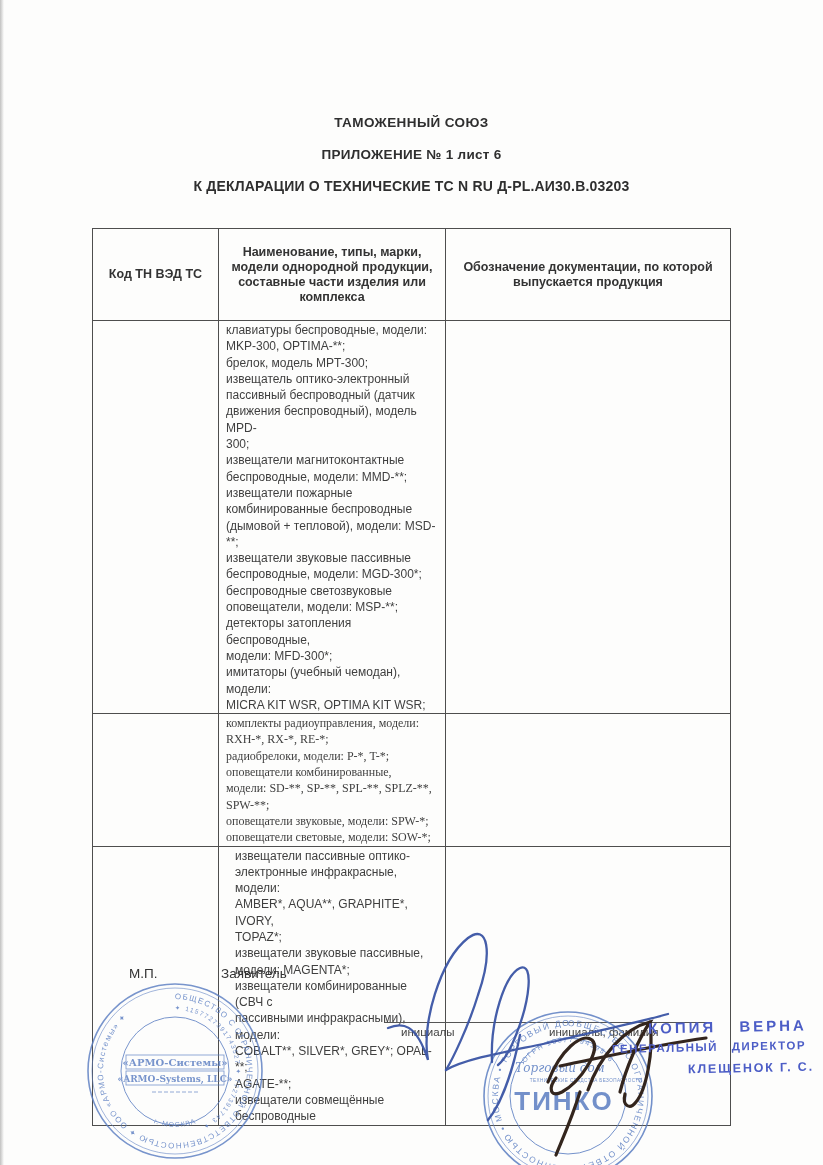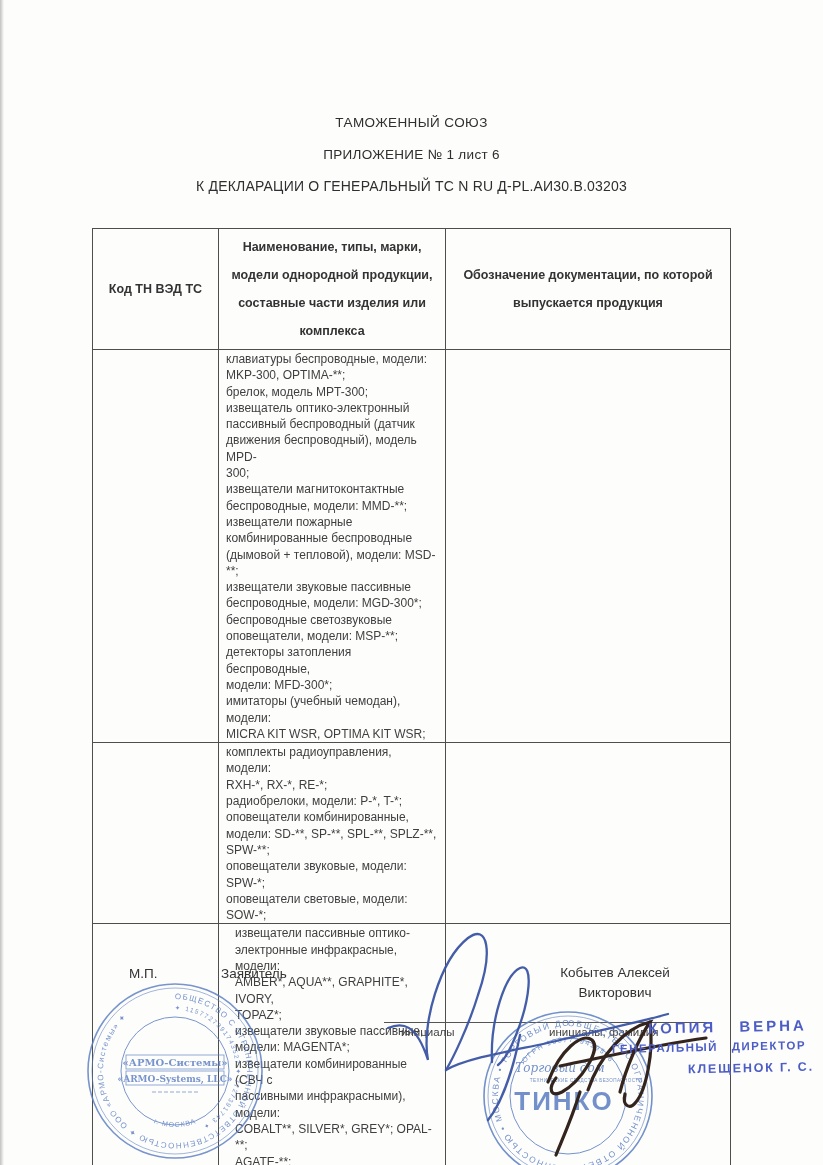--- a/index.html
+++ b/index.html
@@ -4,41 +4,41 @@
 <style>
   html,body{margin:0;padding:0;background:#888;}
   .page{
     position:relative;width:823px;height:1165px;margin:0 auto;
     background:#fdfdfc;overflow:hidden;
     font-family:"Liberation Sans",sans-serif;color:#3d3d3d;
   }
   .edge-shadow{position:absolute;left:0;top:0;bottom:0;width:4px;
     background:linear-gradient(90deg,rgba(120,120,120,.45),rgba(255,255,255,0));}
   
-  .doc-title div{position:absolute;left:0;right:0;text-align:center;font-weight:normal;color:#2f2f2f;}
+  .doc-title div{position:absolute;left:0;right:0;text-align:center;font-weight:bold;color:#2f2f2f;}
   .t1{top:115px;font-size:13.5px;letter-spacing:.4px;}
   .t2{top:147px;font-size:13.5px;letter-spacing:.3px;}
   .t3{top:178px;font-size:14px;letter-spacing:.2px;}
   
   table.doc-table{
     position:absolute;left:92px;top:228px;width:638px;
     border-collapse:collapse;table-layout:fixed;
   }
   .doc-table th,.doc-table td{
     border:1px solid #4e4e4e;vertical-align:top;white-space:pre-line;
     font-family:"Liberation Sans",sans-serif;
   }
   .doc-table th{
     font-size:12.5px;font-weight:bold;text-align:center;vertical-align:middle;
-    line-height:28px;padding:4px 6px;color:#333;
+    line-height:15px;padding:4px 6px;color:#333;
   }
   .doc-table td{font-size:12px;line-height:16.3px;padding:1px 7px 0 7px;color:#3f3f3f;}
   .doc-table .h-row{height:92px;}
   .doc-table .r1 td{height:326px;}
-  .doc-table .r2 td{height:128px;}
+  .doc-table .r2 td{height:128px;font-family:Liberation Serif, serif;}
   .doc-table .r3 td{height:175px;padding-left:16px;}
   
   .flabel{position:absolute;font-size:13.5px;color:#333;}
   .mp{left:129px;top:966px;}
   .applicant{left:221px;top:966px;}
   .name-block{position:absolute;left:515px;top:963px;width:200px;text-align:center;
     font-size:13.5px;line-height:20px;color:#333;white-space:pre-line;}
   .sig-line{position:absolute;left:384px;top:1022px;width:328px;border-top:1.4px solid #555;}
   .caption{position:absolute;font-size:11.5px;color:#444;}
   .cap-sig{left:401px;top:1026px;}
@@ -58,21 +58,21 @@
 </style>
 </head>
 <body>
 
 <div class="page">
   <div class="edge-shadow"></div>
 
   <div class="doc-title">
     <div class="t1">ТАМОЖЕННЫЙ СОЮЗ</div>
     <div class="t2">ПРИЛОЖЕНИЕ № 1 лист 6</div>
-    <div class="t3">К ДЕКЛАРАЦИИ О ГЕНЕРАЛЬНЫЙ ТС N RU Д-PL.АИ30.В.03203</div>
+    <div class="t3">К ДЕКЛАРАЦИИ О ТЕХНИЧЕСКИЕ ТС N RU Д-PL.АИ30.В.03203</div>
   </div>
 
   <table class="doc-table">
     <colgroup>
         <col style="width:126px">
         <col style="width:227px">
         <col style="width:285px">
       </colgroup>
     <thead>
       <tr class="h-row">
@@ -135,22 +135,20 @@
 COBALT**, SILVER*, GREY*; OPAL-**;
 AGATE-**;
 извещатели совмещённые беспроводные</td>
         <td></td>
       </tr>
     </tbody>
   </table>
 
   <div class="flabel mp">М.П.</div>
   <div class="flabel applicant">Заявитель</div>
-  <div class="name-block">Кобытев Алексей
-Викторович</div>
   <div class="sig-line"></div>
   <div class="caption cap-sig">инициалы</div>
   <div class="caption cap-ini">инициалы, фамилия</div>
 
   <svg class="stamp-svg armo" width="182" height="182" viewBox="0 0 182 182">
     <defs>
       <path id="armoOuter" d="M 91 19 a 72 72 0 1 1 -0.01 0"></path>
       <path id="armoInner" d="M 91 30 a 61 61 0 1 1 -0.01 0"></path>
       <path id="armoCity" d="M 36 105 a 57 57 0 0 0 110 0"></path>
     </defs>

